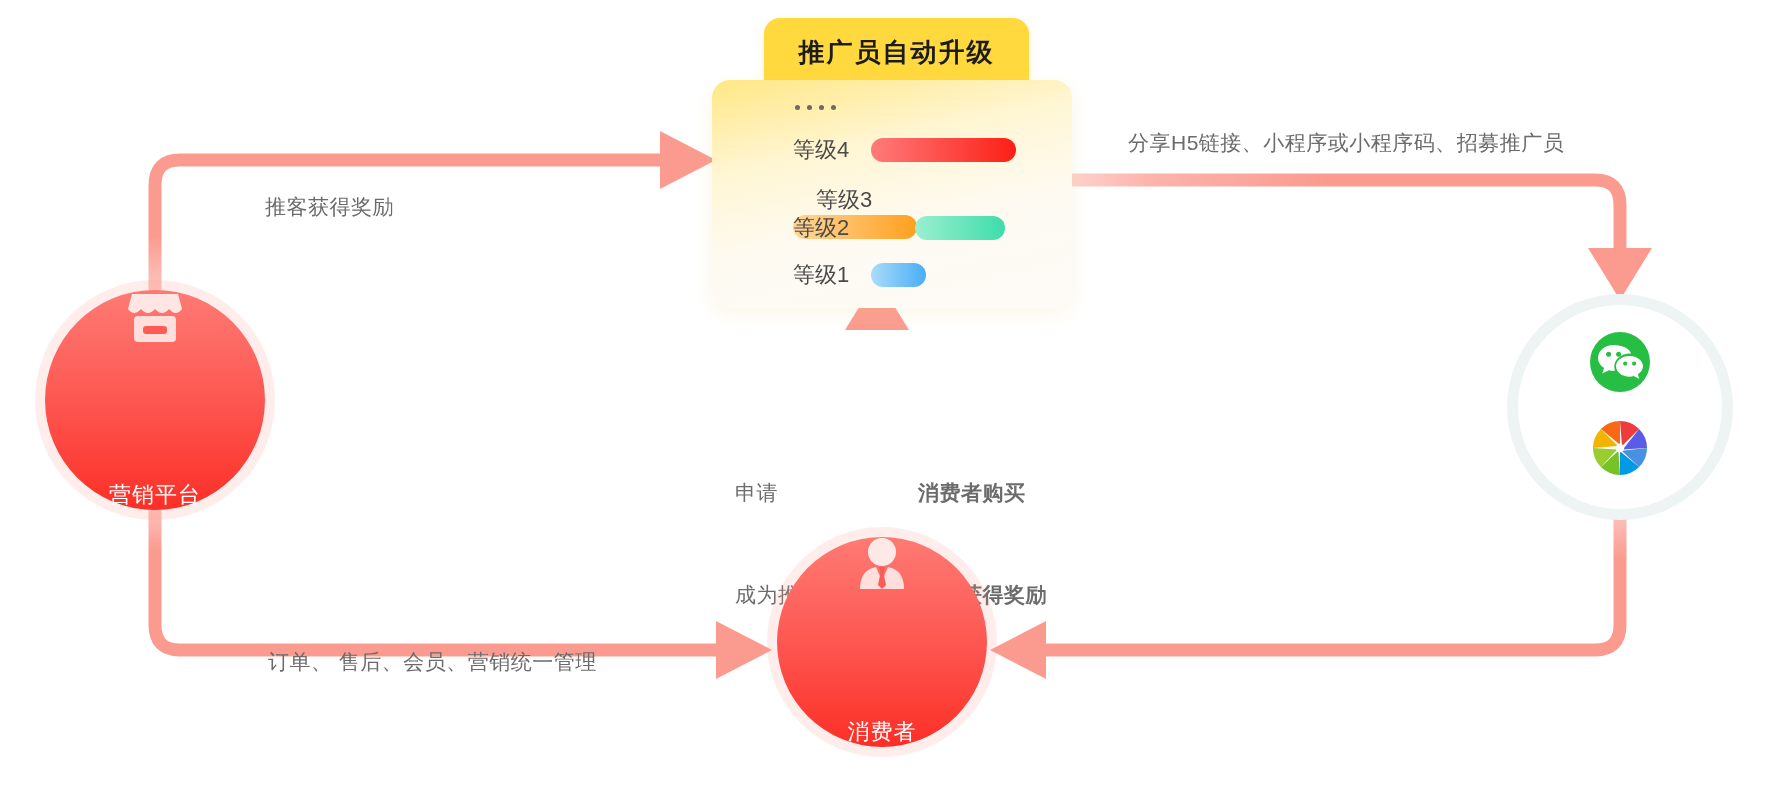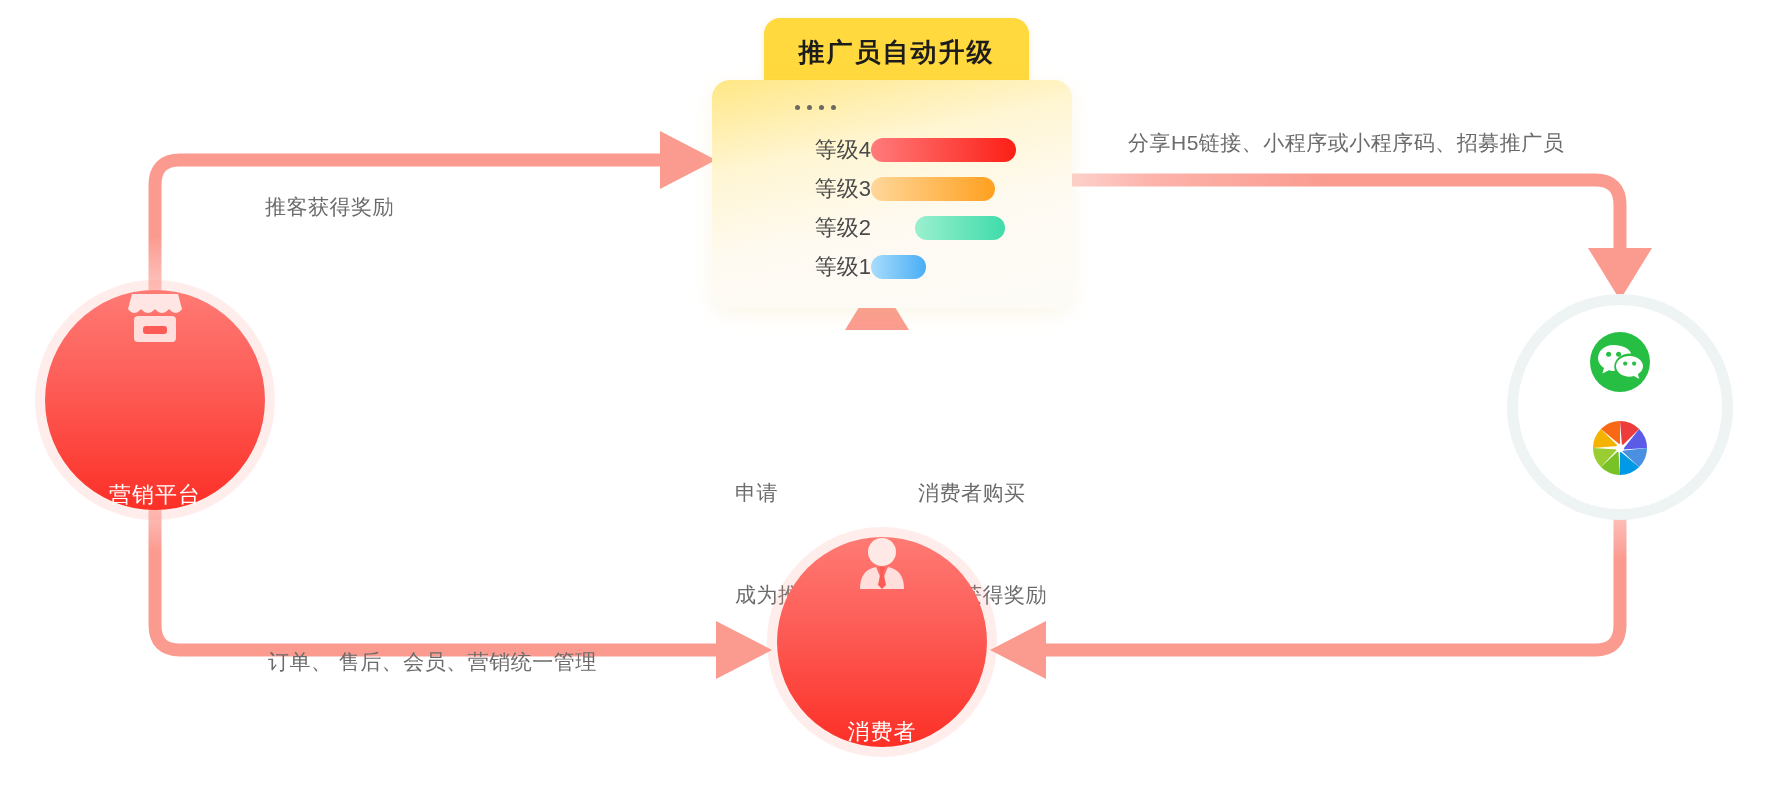--- a/index.html
+++ b/index.html
@@ -79,21 +79,21 @@
   }
   .card-body{
     position:absolute;
     border-radius:18px;
     background:linear-gradient(168deg,#ffe785 0%,#fff6d4 32%,#fefaf2 62%,#fdfbf7 100%);
     box-shadow:0 6px 20px rgba(232,206,120,.18);
     overflow:hidden;
   }
   .dots{position:absolute;display:flex;gap:7px;}
   .dots i{width:5px;height:5px;border-radius:50%;background:#6f6a60;display:block;}
-  .lvl-row{position:absolute;display:flex;align-items:center;text-align:right;}
+  .lvl-row{position:absolute;display:flex;align-items:center;}
   .lvl-name{
     width:78px;
     font-size:22px;
     color:#4a4a4a;
     letter-spacing:0px;
   }
   .lvl-bar{height:24px;border-radius:12px;}
 </style>
 </head>
 <body>
@@ -169,21 +169,21 @@
 
   <div class="lbl" style="left:265px;top:190px;">推客获得奖励</div>
 
   <div class="lbl" style="left:1128px;top:126px;">分享H5链接、小程序或小程序码、招募推广员</div>
 
   <div class="lbl" style="left:735px;top:408px;text-align:left;">
     <div>申请</div>
     <div>成为推广员</div>
   </div>
 
-  <div class="lbl" style="left:918px;top:408px;text-align:left;">
+  <div class="lbl" style="left:918px;top:408px;text-align:left;font-weight:bold;">
     <div>消费者购买</div>
     <div>推客获得奖励</div>
   </div>
 
   <div class="lbl" style="left:268px;top:605px;margin-top:40px;">订单、 售后、会员、营销统一管理</div>
 
   <div class="node" style="left:45px;top:290px;width:220px;height:220px;">
     <span class="node-icon">
       <svg width="58" height="56" viewBox="0 0 58 56">
         <path d="M6 4 H52 L56 19 Q50 27 43 19 Q36 27 29 19 Q22 27 15 19 Q8 27 2 19 Z" fill="#ffe6e4"></path>
@@ -252,31 +252,31 @@
           <i></i>
           <i></i>
           <i></i>
       </div>
 
       <div class="lvl-row" style="left:81px;top:55px;">
         <span class="lvl-name">等级4</span>
         <span class="lvl-bar" style="width:145px;background:linear-gradient(90deg,#ff7b7b 0%,#fc1f16 100%);"></span>
       </div>
 
-      <div class="lvl-row" style="left:81px;top:94px;">
+      <div class="lvl-row" style="left:81px;top:105px;flex-direction:column;">
         <span class="lvl-name">等级3</span>
         <span class="lvl-bar" style="width:124px;background:linear-gradient(90deg,#ffd79a 0%,#ffa01f 100%);"></span>
       </div>
 
       <div class="lvl-row" style="left:81px;top:133px;gap:44px;">
         <span class="lvl-name">等级2</span>
         <span class="lvl-bar" style="width:90px;background:linear-gradient(90deg,#9af0cf 0%,#3fdcaa 100%);"></span>
       </div>
 
-      <div class="lvl-row" style="left:81px;top:172px;">
+      <div class="lvl-row" style="left:81px;top:180px;">
         <span class="lvl-name">等级1</span>
         <span class="lvl-bar" style="width:55px;background:linear-gradient(90deg,#a9dcfb 0%,#49aef5 100%);"></span>
       </div>
 
     </div>
   </div>
 
 </div>
 
 </body></html>

